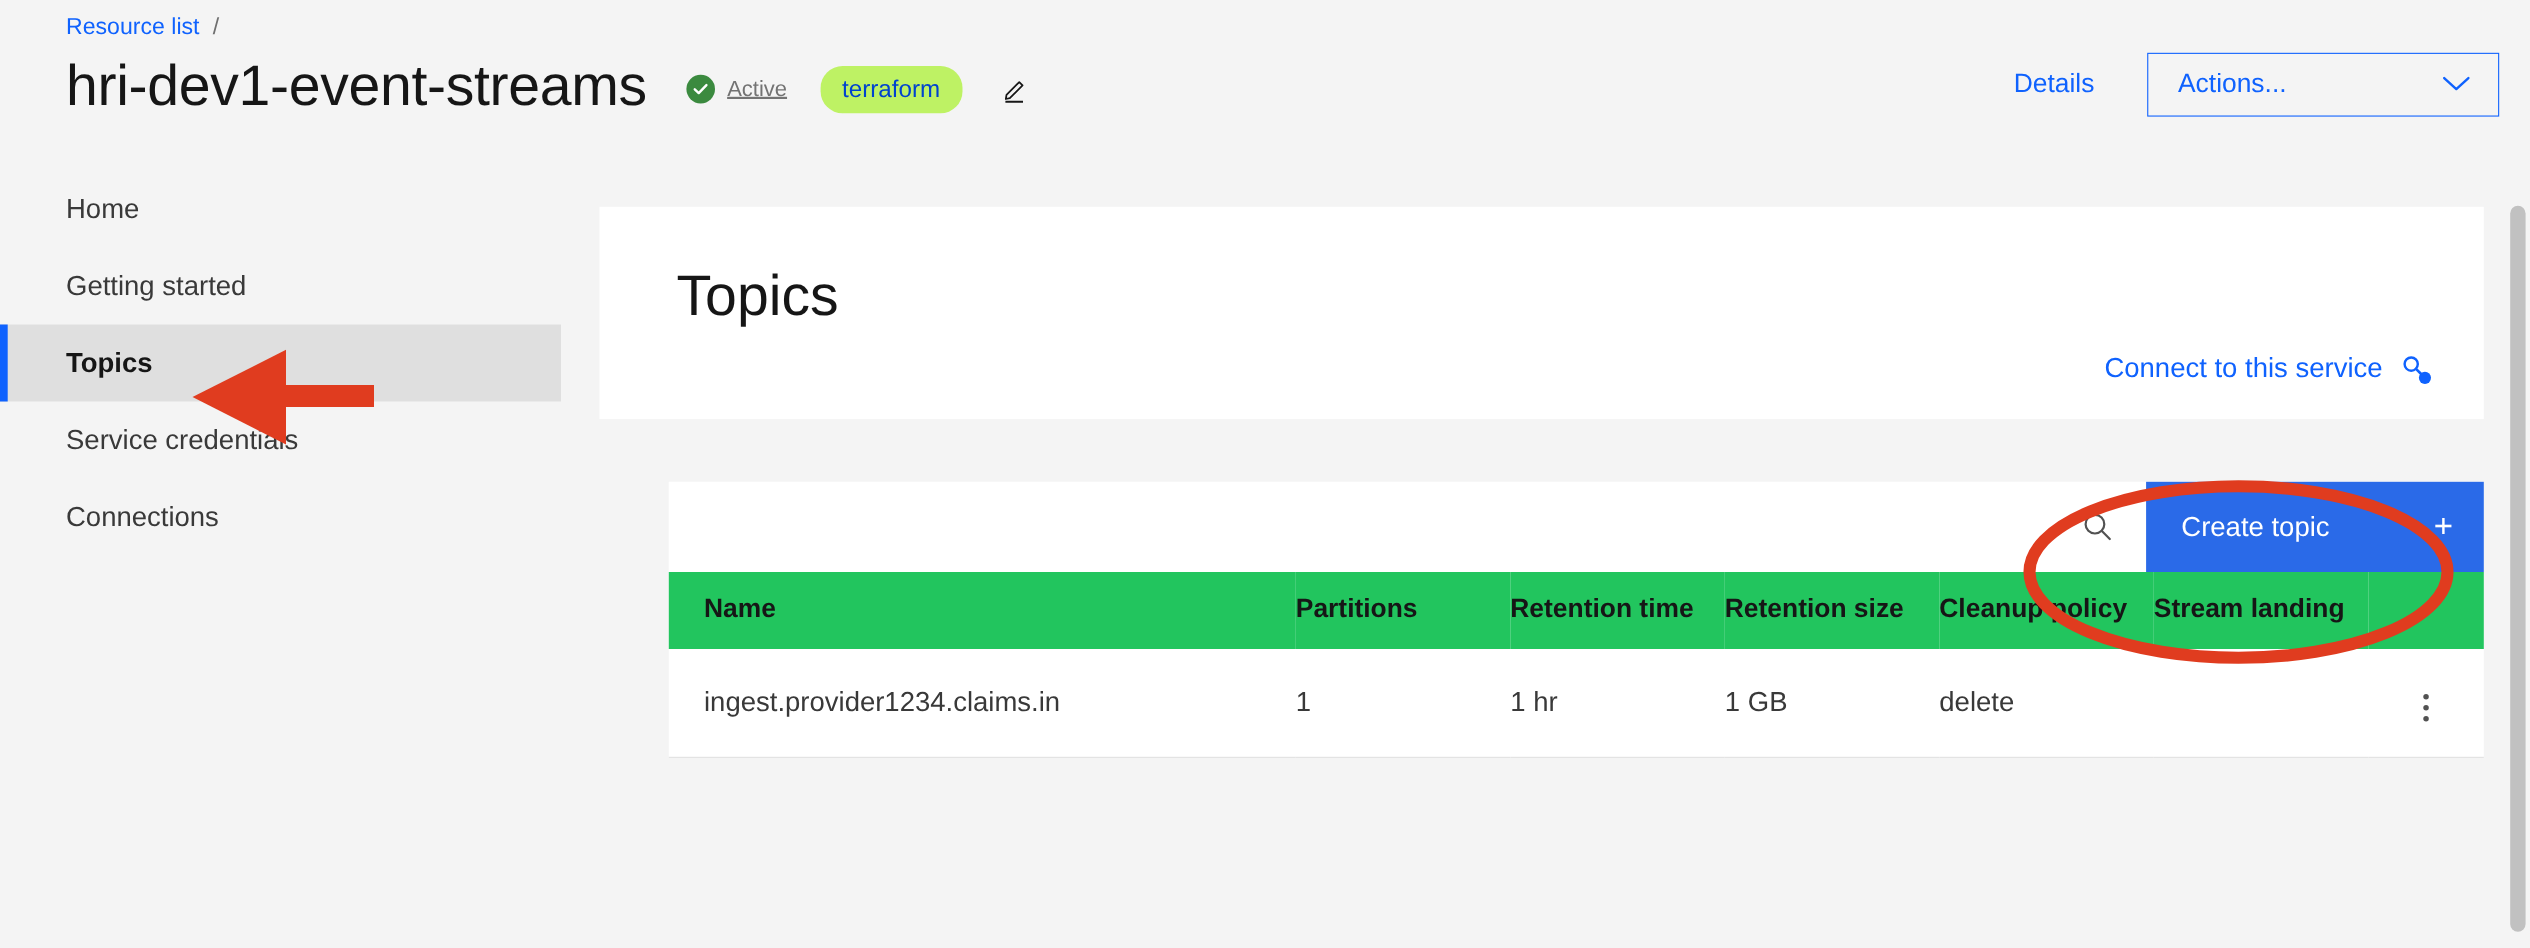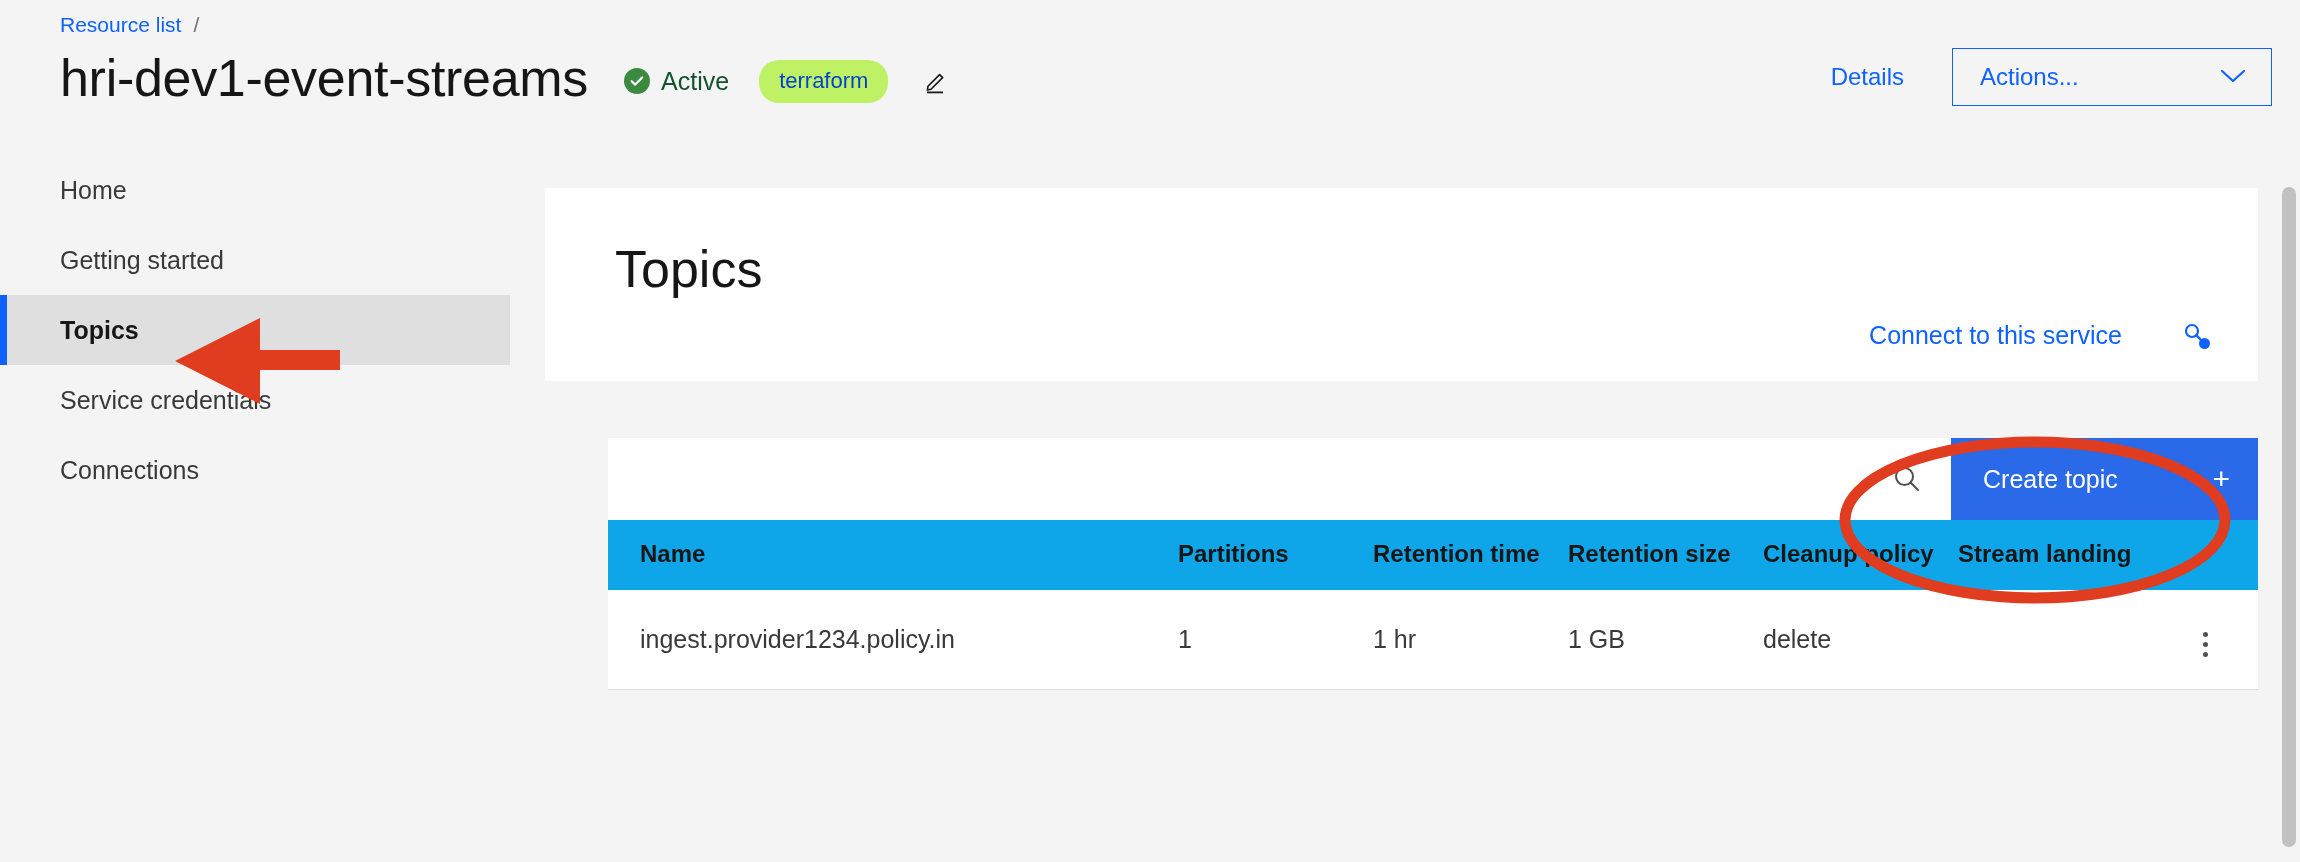--- a/index.html
+++ b/index.html
@@ -63,24 +63,25 @@
   .status-icon {
     width: 26px; height: 26px;
     border-radius: 50%;
     background: #3b8a3f;
     display: flex;
     align-items: center;
     justify-content: center;
   }
   .status-icon svg { display: block; }
   .status-text {
-    font-size: 25px;
-    color: #14532d;
+    font-size: 20px;
+    color: #737373;
     margin-left: 11px;
     white-space: nowrap;
+    text-decoration: underline;
   }
   .tag-pill {
     margin-left: 30px;
     margin-top: 6px;
     background: #bef264;
     color: #0043ce;
     font-size: 22px;
     border-radius: 20px;
     padding: 8px 20px 9px 20px;
     white-space: nowrap;
@@ -181,21 +182,20 @@
   }
   .connect-link {
     position: absolute;
     right: 46px; top: 133px;
     display: flex;
     align-items: center;
     color: #0f62fe;
     font-size: 25px;
     text-decoration: none;
     white-space: nowrap;
-    gap: 44px;
   }
   .connect-link .connect-icon {
     margin-left: 16px;
     display: flex;
     align-items: center;
   }
 
   .table-card {
     position: absolute;
     left: 68px; top: 283px;
@@ -236,21 +236,21 @@
     line-height: 1;
     color: #ffffff;
   }
 
   table.topics-table {
     width: 100%;
     border-collapse: collapse;
     table-layout: fixed;
   }
   table.topics-table th {
-    background: #0ea5e9;
+    background: #22c55e;
     text-align: left;
     font-size: 24px;
     font-weight: bold;
     color: #161616;
     padding: 20px 0 20px 0;
     vertical-align: top;
     height: 70px;
     box-sizing: border-box;
   }
   table.topics-table th.c-name { padding-left: 32px; width: 570px; }
@@ -415,21 +415,21 @@
           <th class="c-part">Partitions</th>
           <th class="c-rtime">Retention time</th>
           <th class="c-rsize">Retention size</th>
           <th class="c-clean">Cleanup policy</th>
           <th class="c-stream">Stream landing</th>
           <th class="c-menu"></th>
         </tr>
       </thead>
       <tbody>
         <tr>
-          <td class="c-name">ingest.provider1234.policy.in</td>
+          <td class="c-name">ingest.provider1234.claims.in</td>
           <td class="c-part">1</td>
           <td class="c-rtime">1 hr</td>
           <td class="c-rsize">1 GB</td>
           <td class="c-clean">delete</td>
           <td class="c-stream"></td>
           <td class="c-menu">
             <span class="kebab">
                 <i></i>
                 <i></i>
                 <i></i>

